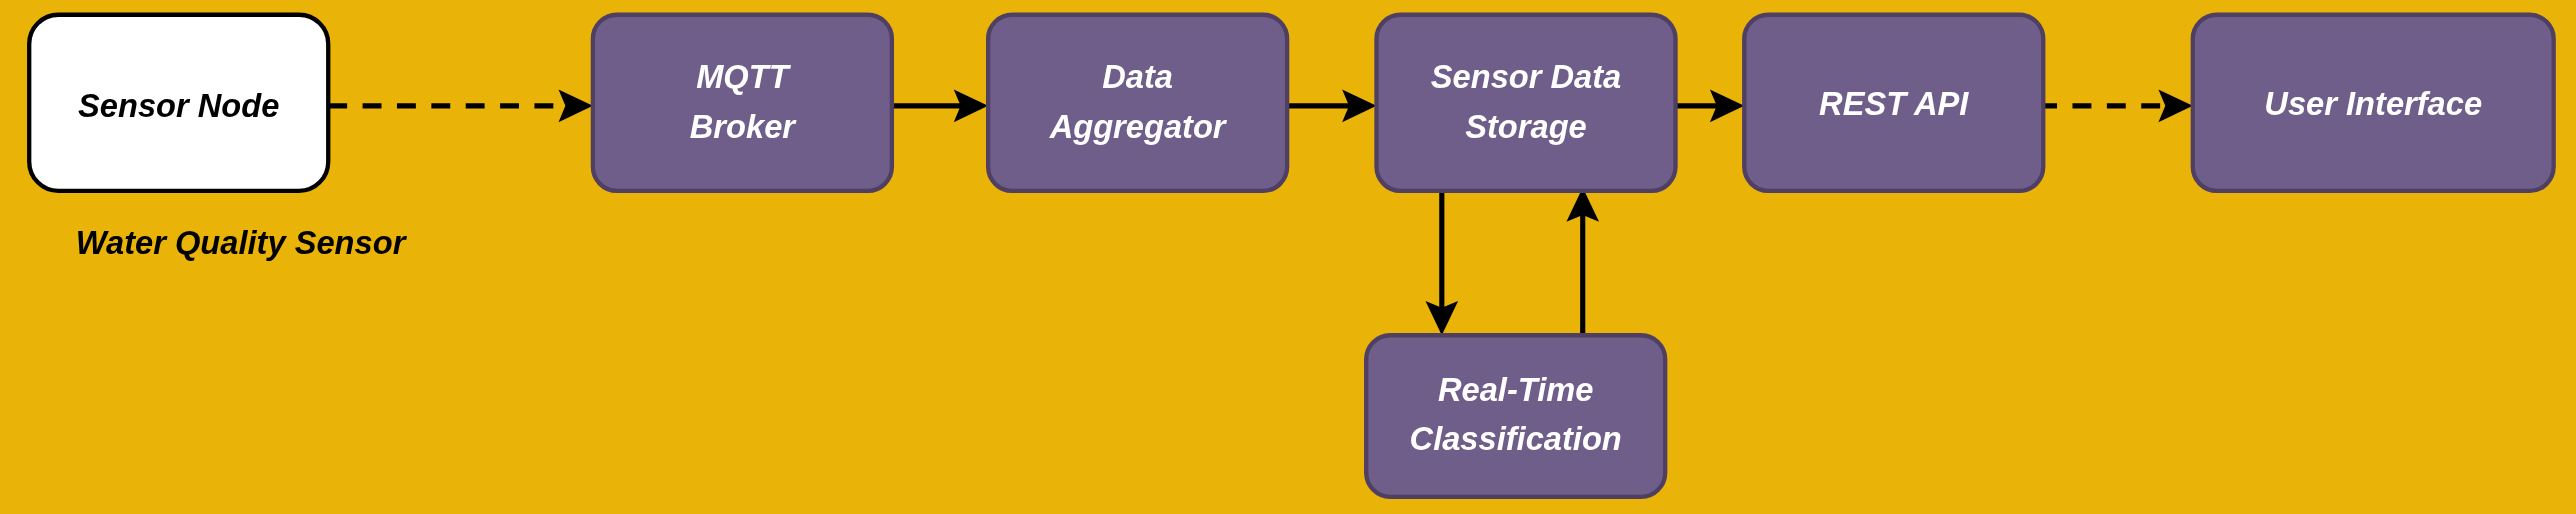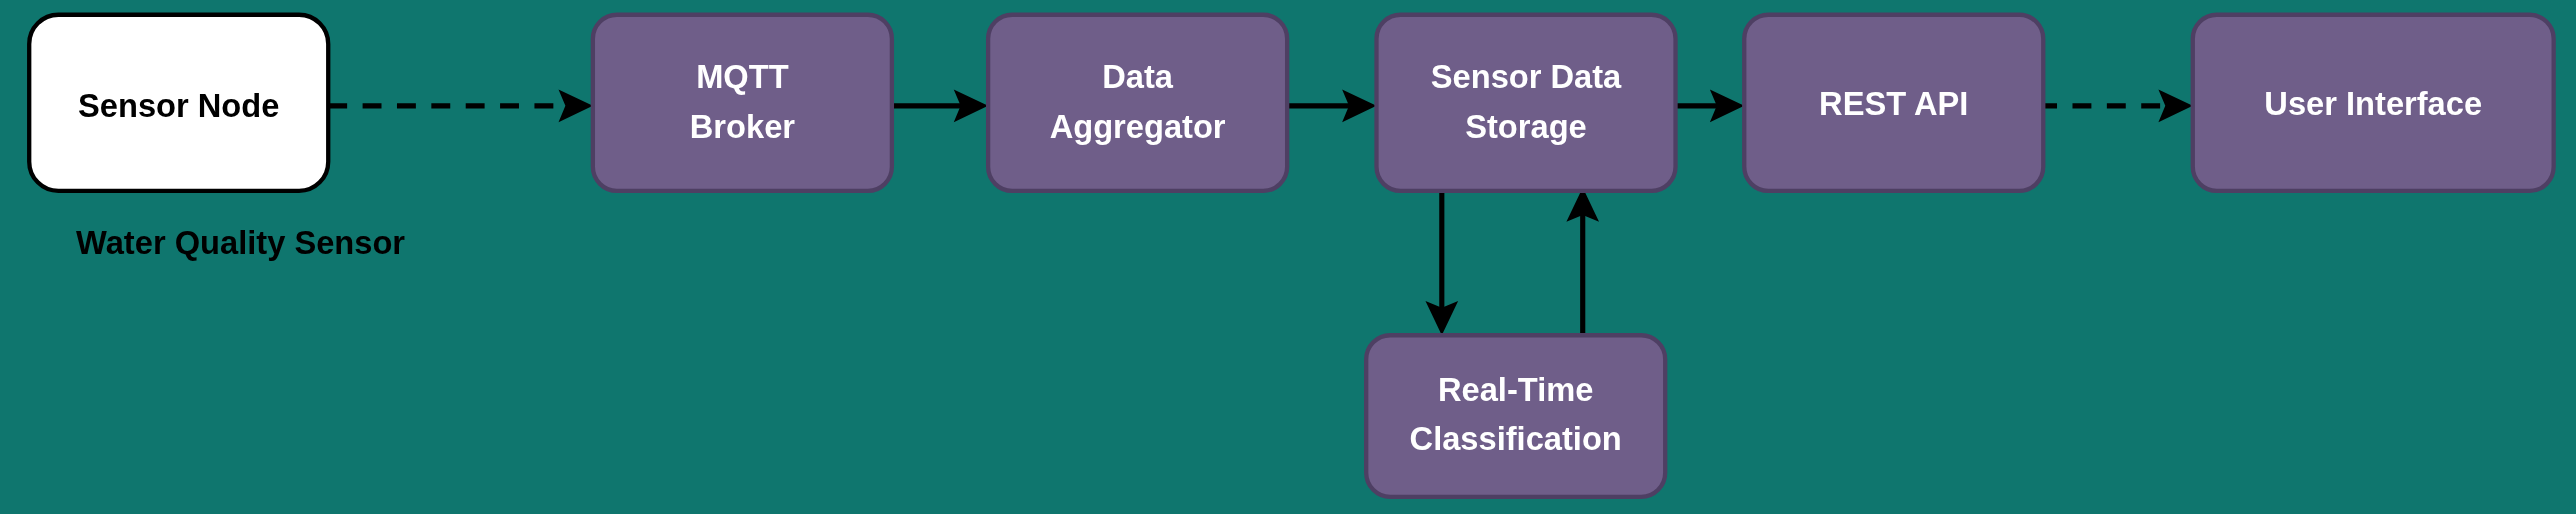--- a/index.html
+++ b/index.html
@@ -10,21 +10,22 @@
   body {
     width: 2576px;
     height: 515px;
     overflow: hidden;
     font-family: "Liberation Sans", sans-serif;
   }
   #diagram-root {
     position: relative;
     width: 2576px;
     height: 515px;
-    background: #0f766e;
+    background: #eab308;
+    font-style: italic;
   }
   svg.flow {
     position: absolute;
     top: 0;
     left: 0;
     width: 2576px;
     height: 515px;
     display: block;
   }
   .node-box-fill {

